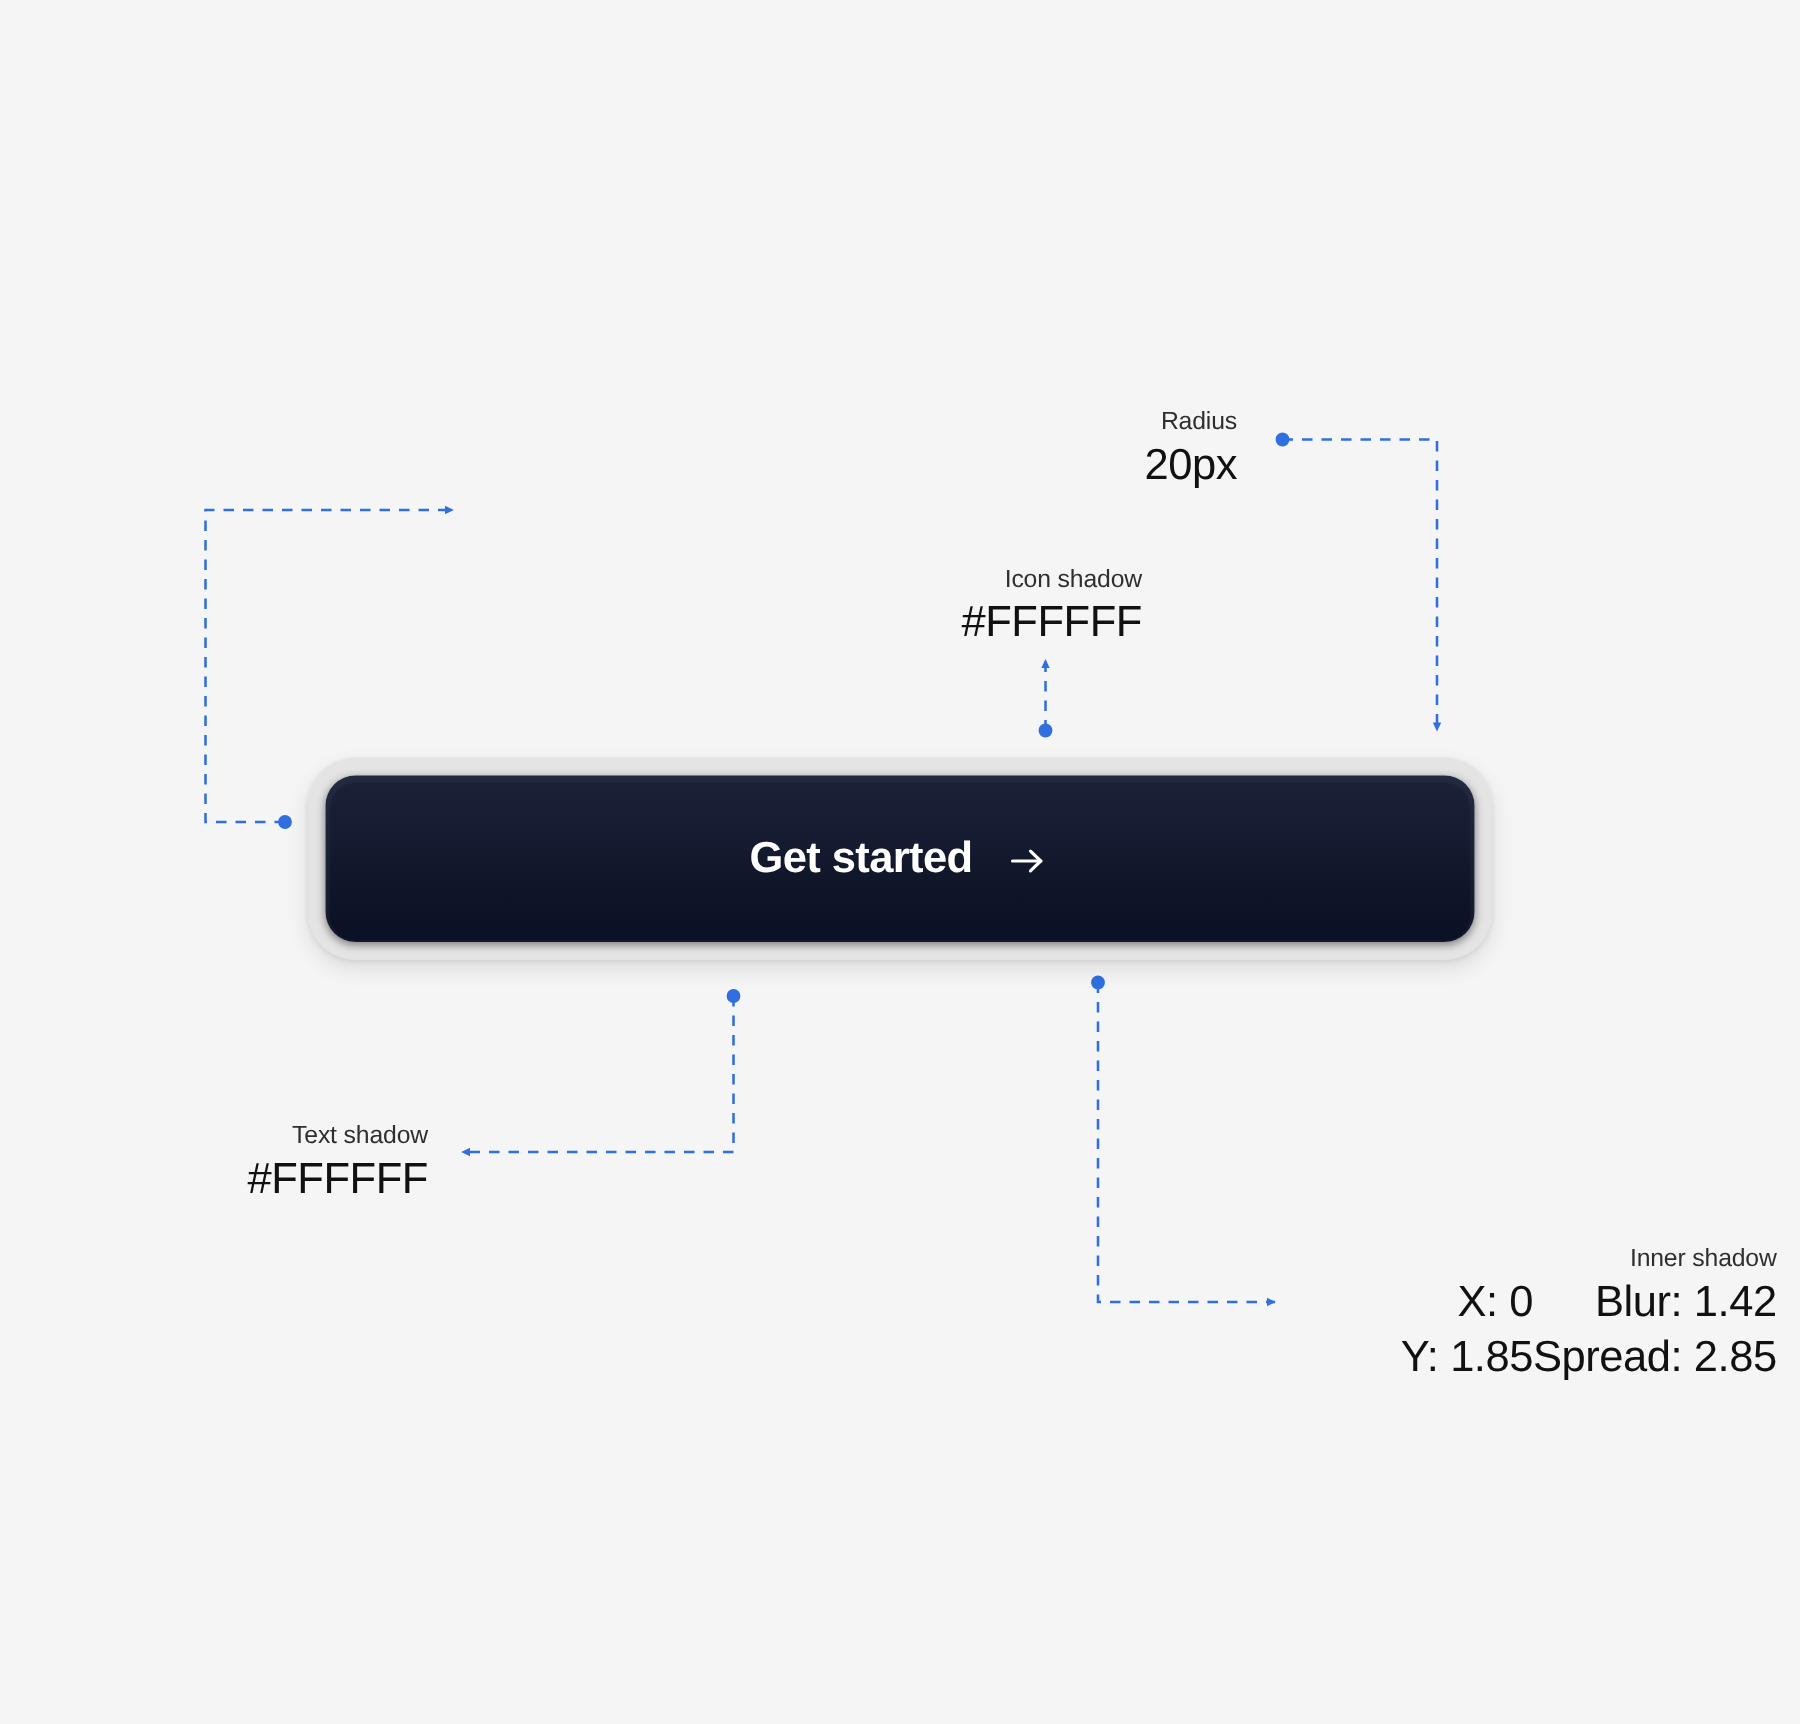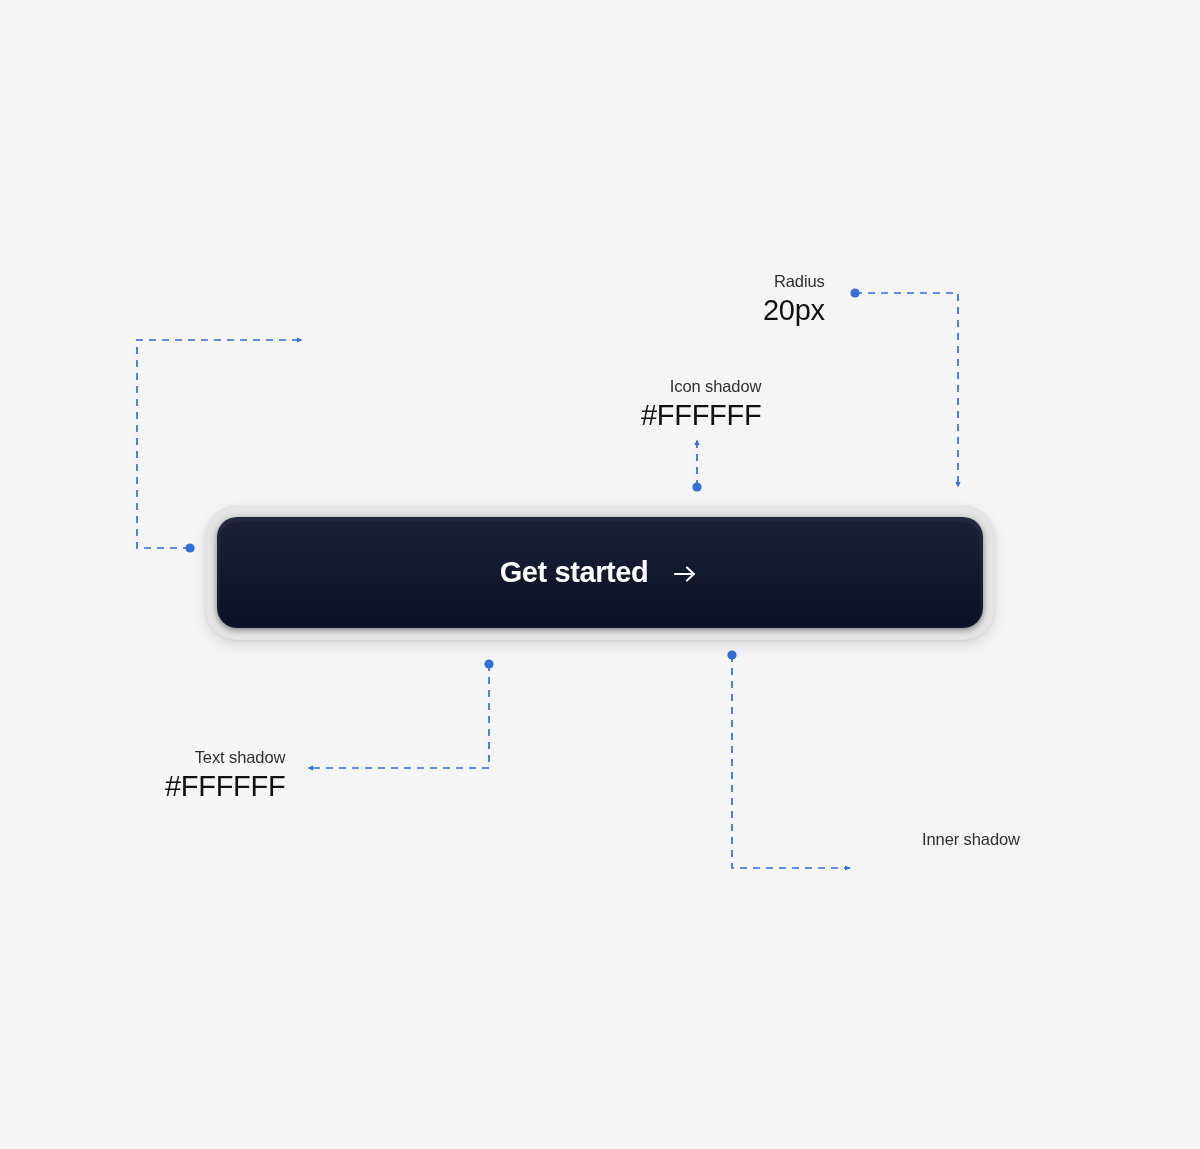--- a/index.html
+++ b/index.html
@@ -178,20 +178,26 @@
     <div class="ann-value">#FFFFFF</div>
   </div>
 
   <div class="ann ann-text">
     <div class="ann-label">Text shadow</div>
     <div class="ann-value">#FFFFFF</div>
   </div>
 
   <div class="ann ann-shadow">
     <div class="ann-label">Inner shadow</div>
+    <div class="shadow-grid">
+      <div class="ann-value">X: 0</div>
+      <div class="ann-value">Blur: 1.42</div>
+      <div class="ann-value">Y: 1.85</div>
+      <div class="ann-value">Spread: 2.85</div>
+    </div>
   </div>
 
   <div class="button-outer">
     <div class="button-inner">
       <span class="button-label">Get started</span>
       <span class="button-arrow">
         <svg width="30" height="30" viewBox="0 0 30 30" fill="none">
           <path d="M5 15 H24" stroke="#FFFFFF" stroke-width="2.1" stroke-linecap="round"></path>
           <path d="M17 8.4 L23.8 15 L17 21.6" stroke="#FFFFFF" stroke-width="2.1" stroke-linecap="round" stroke-linejoin="round"></path>
         </svg>

